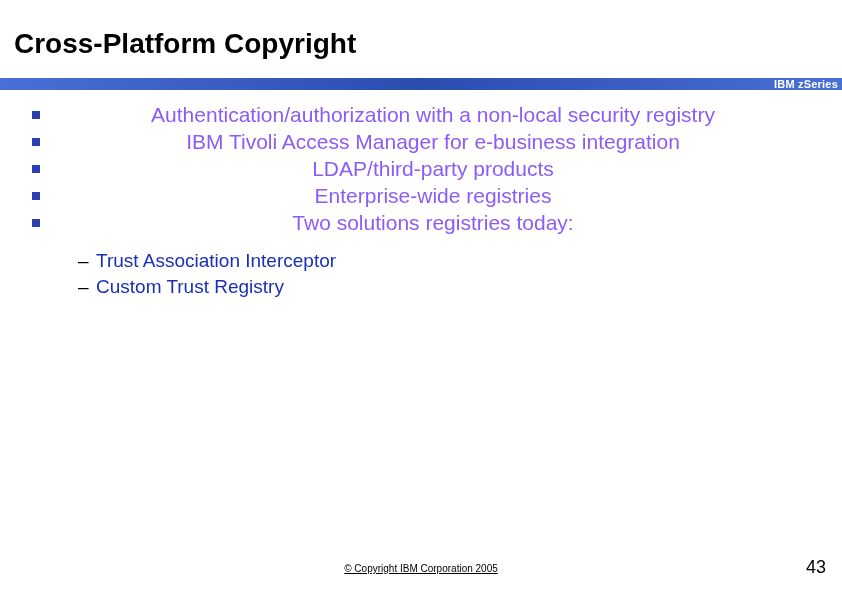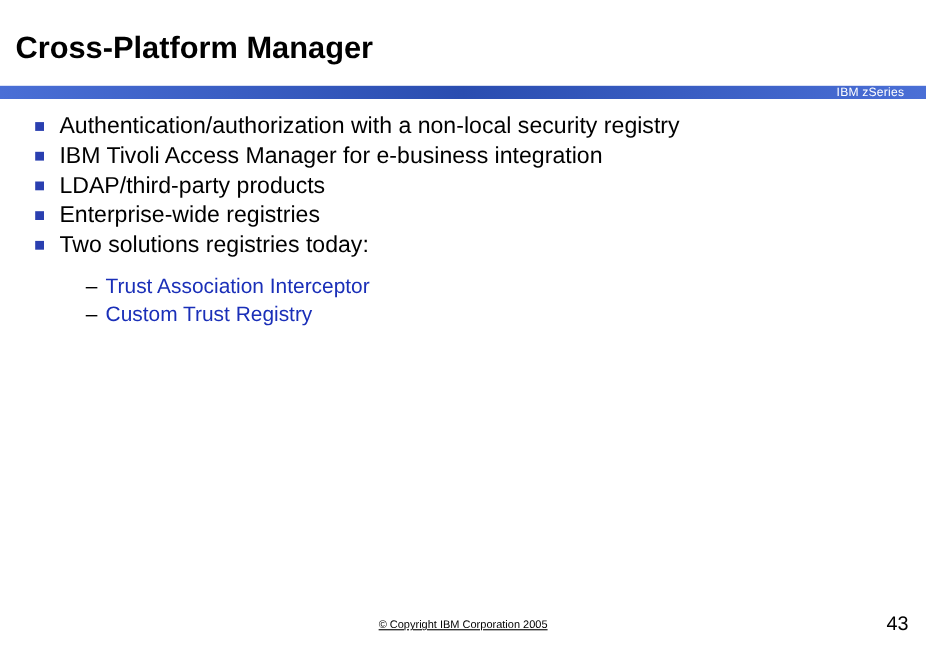--- a/index.html
+++ b/index.html
@@ -23,41 +23,42 @@
     position: absolute;
     top: 78px;
     left: 0;
     width: 842px;
     height: 12px;
     background: linear-gradient(to right, #4a6fd6 0%, #2a4db0 50%, #4a6fd6 100%);
   }
   .brand {
     position: absolute;
     top: 78px;
-    right: 20px;
+    right: 4px;
     height: 12px;
     line-height: 12px;
     font-size: 11px;
-    font-weight: normal;
+    font-weight: bold;
     color: #fff;
     letter-spacing: 0.2px;
   }
   .content {
     position: absolute;
     top: 102px;
     left: 30px;
     width: 782px;
   }
   .bullet-list { list-style: none; }
   .bullet-item {
     position: relative;
     padding-left: 24px;
     font-size: 21px;
     line-height: 1.28;
-    color: #000000;
+    color: #8b5cf6;
+    text-align: center;
   }
   .bullet-item::before {
     content: "";
     position: absolute;
     left: 2px;
     top: 9px;
     width: 8px;
     height: 8px;
     background: #2a3fb0;
   }
@@ -94,21 +95,21 @@
     position: absolute;
     bottom: 14px;
     right: 16px;
     font-size: 18px;
     color: #000;
   }
 </style>
 </head>
 <body>
 
-<h1 class="title">Cross-Platform Manager</h1>
+<h1 class="title">Cross-Platform Copyright</h1>
 
 <div class="divider-bar"></div>
 <div class="brand">IBM zSeries</div>
 
 <div class="content">
   <ul class="bullet-list">
     <li class="bullet-item">Authentication/authorization with a non-local security registry</li>
     <li class="bullet-item">IBM Tivoli Access Manager for e-business integration</li>
     <li class="bullet-item">LDAP/third-party products</li>
     <li class="bullet-item">Enterprise-wide registries</li>

